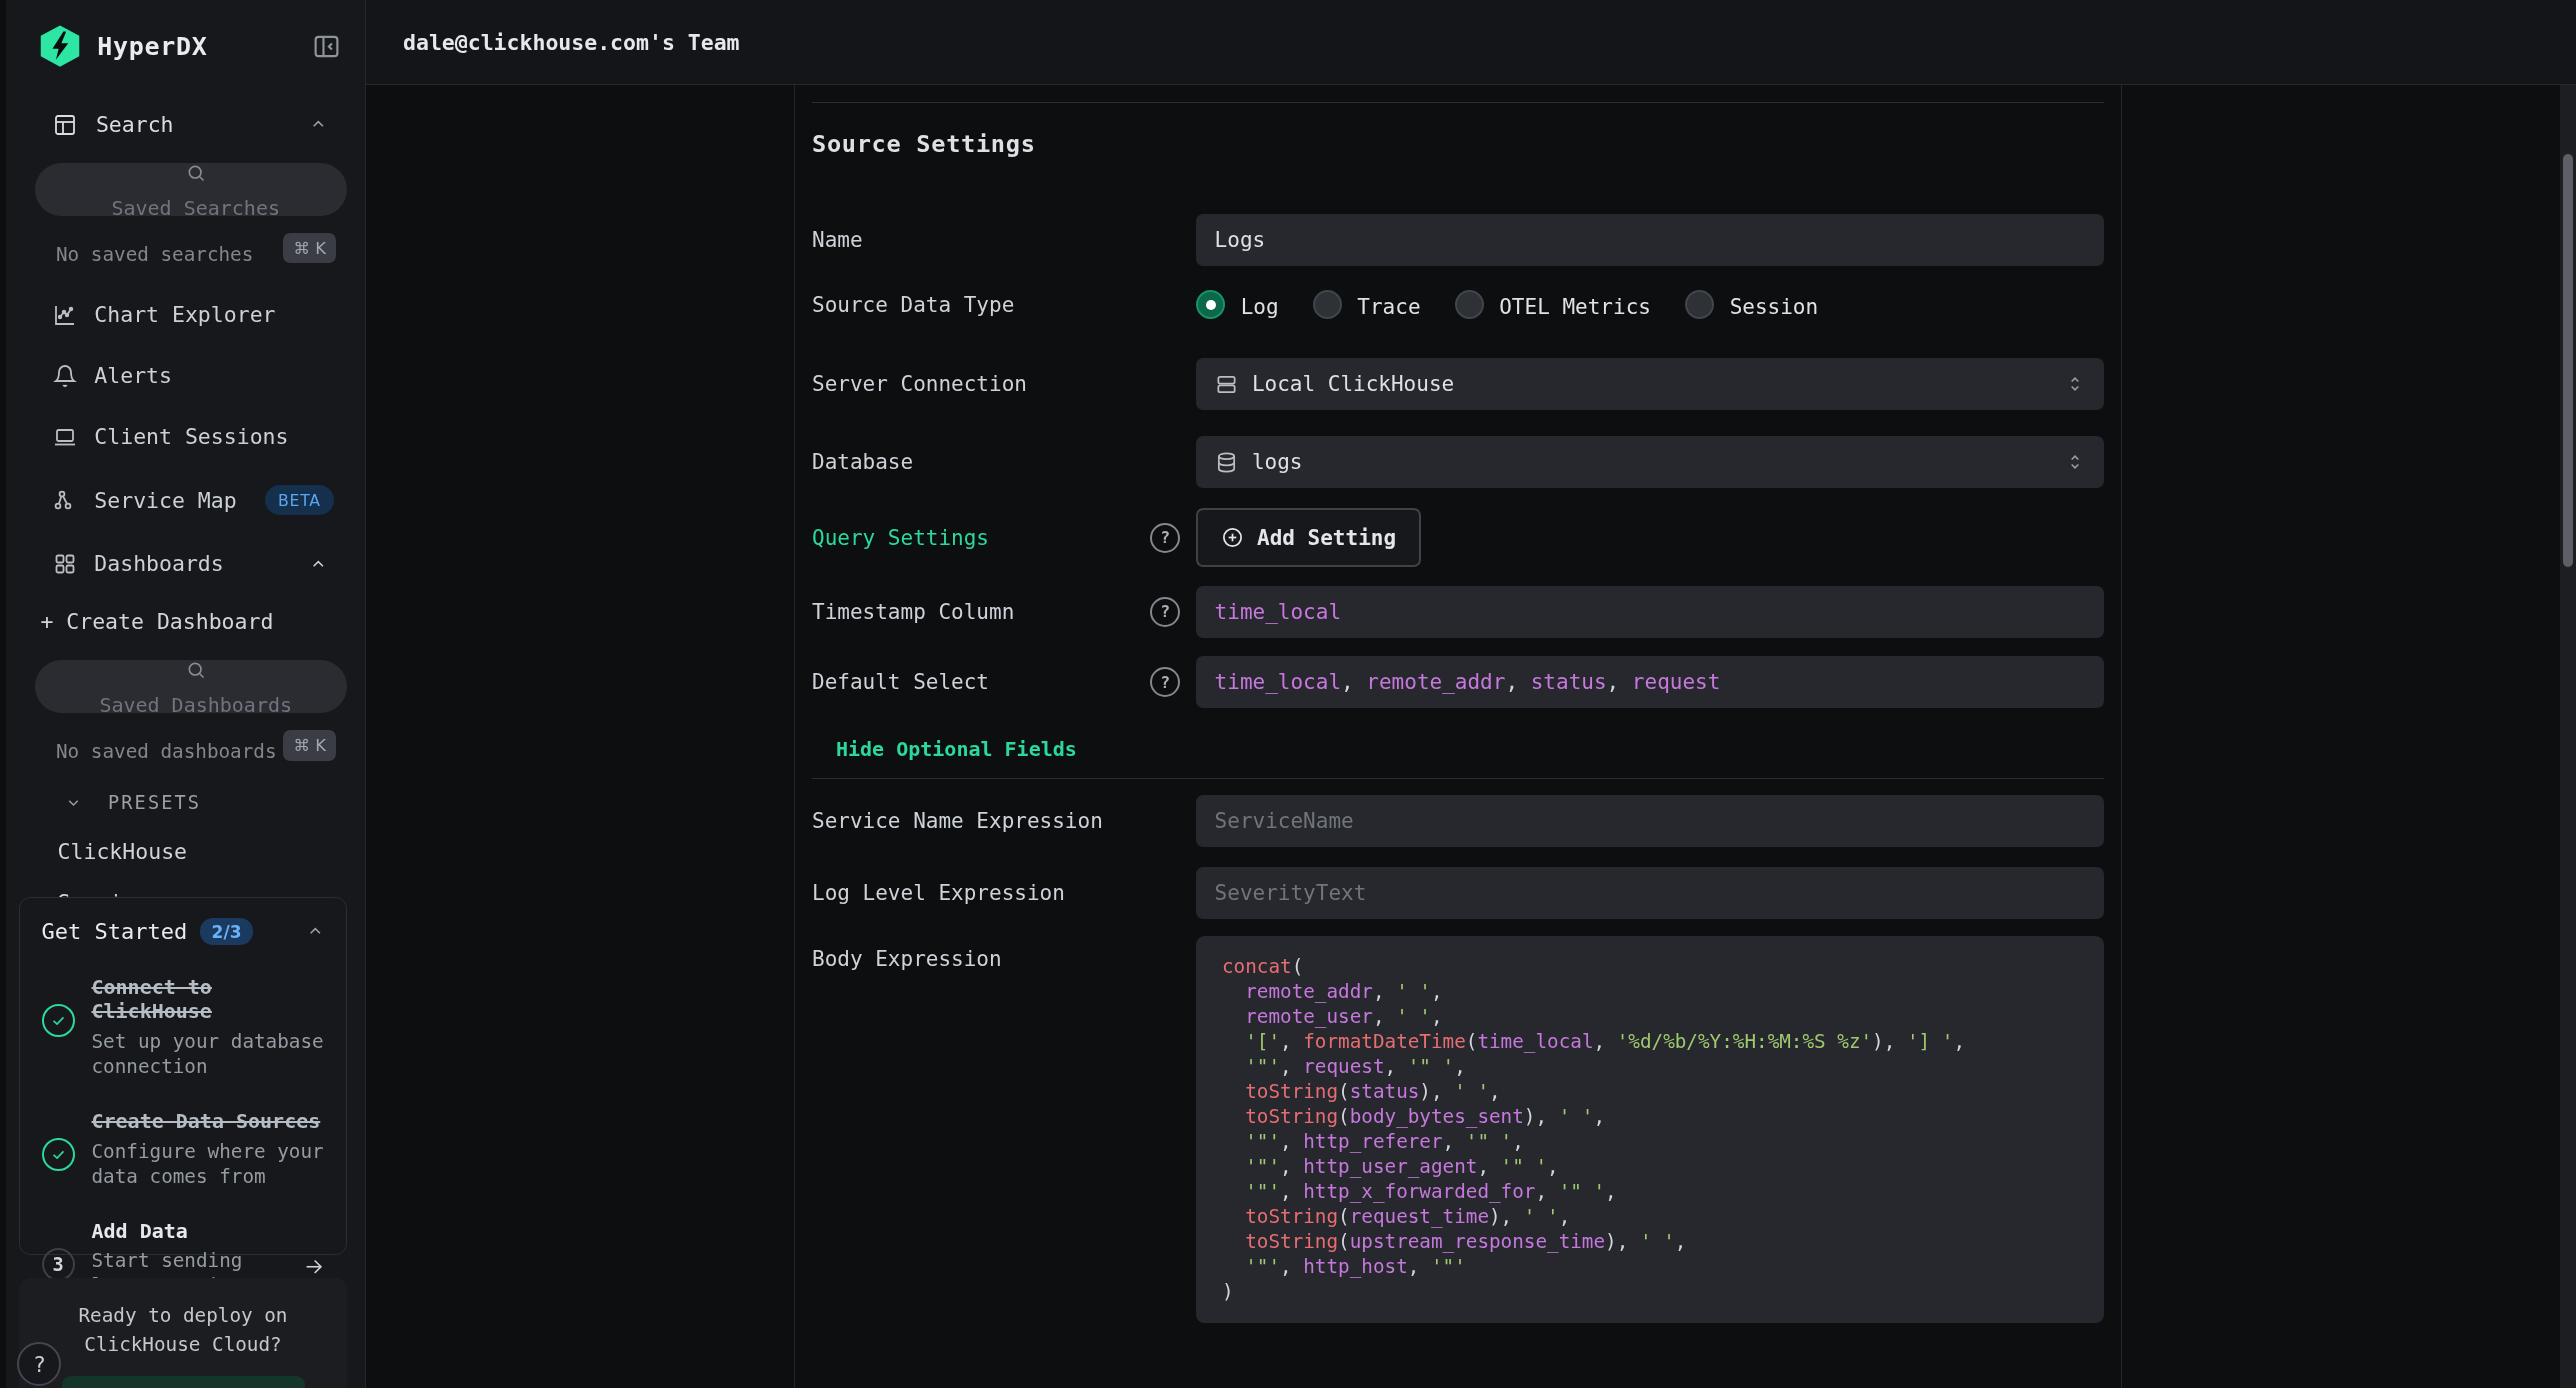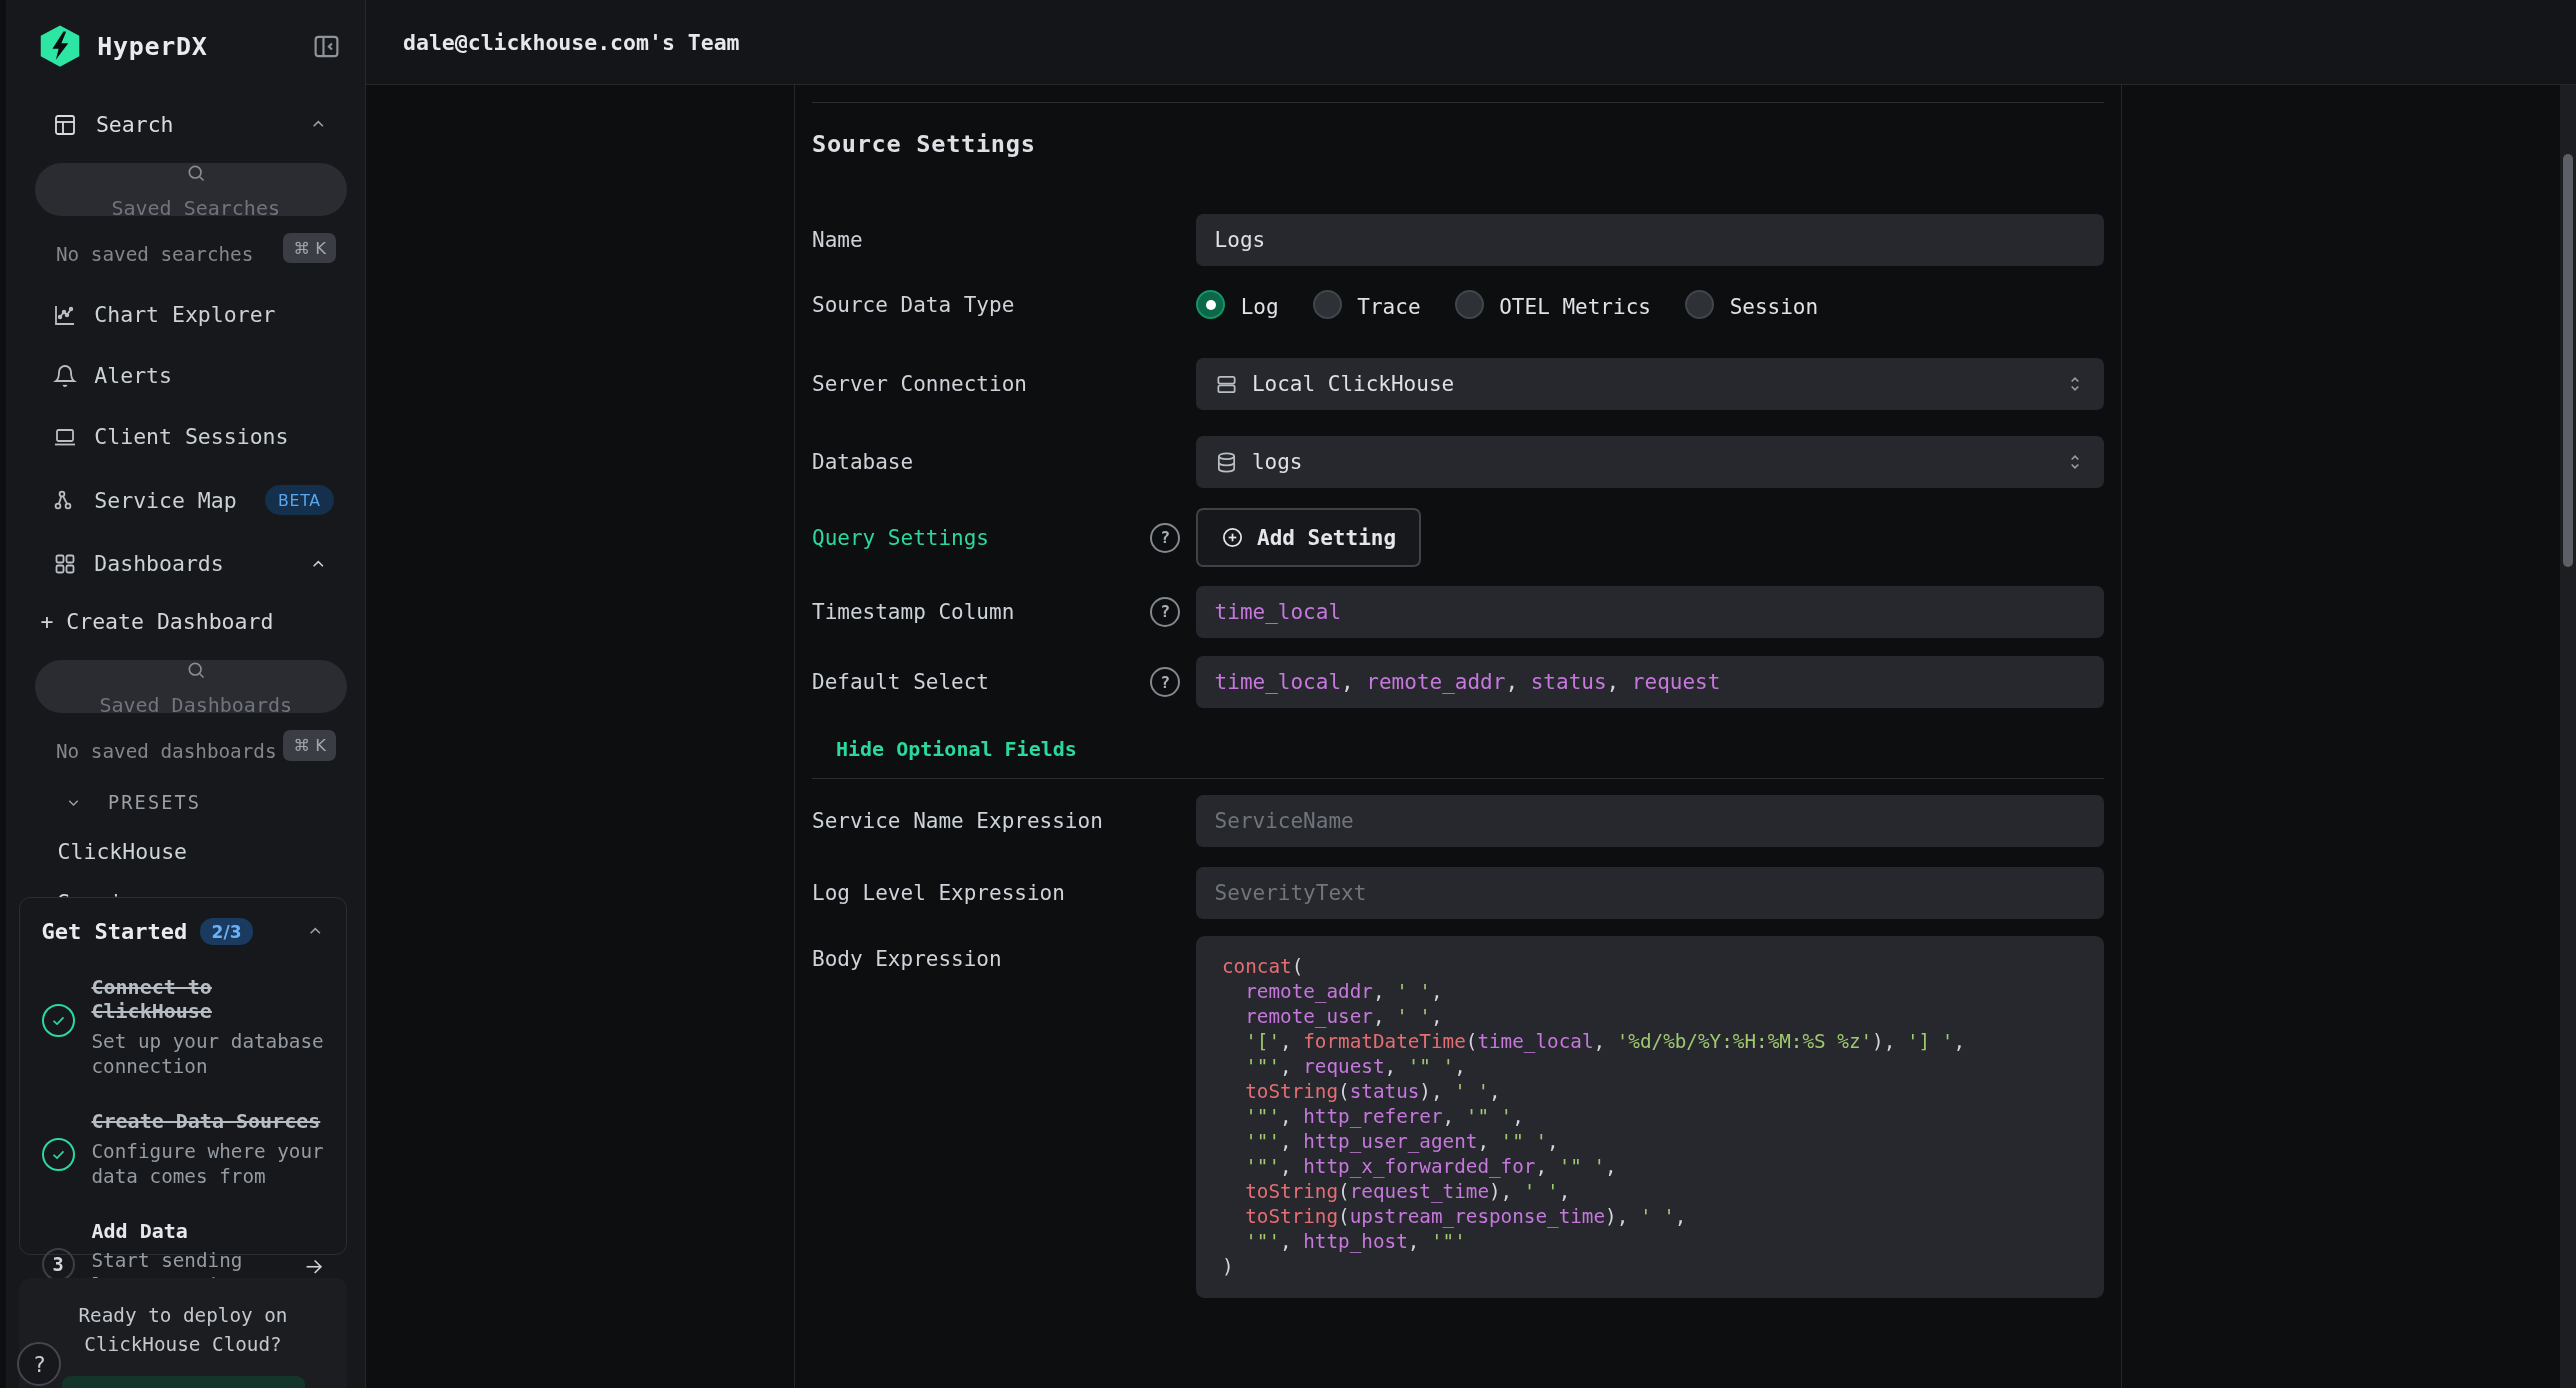--- a/index.html
+++ b/index.html
@@ -36,21 +36,21 @@
   .presets-head { display:flex; align-items:center; gap:26px; color:#9aa0a7; font-size:18.6px;
     letter-spacing:2.1px; margin:29px 0 0 26px; cursor:pointer; }
   .preset-item { color:#cfd4d9; font-size:21.5px; margin:26px 0 0 18.6px; cursor:pointer; }
   .team-row { margin:21.5px 0 0 -20px; width:328px; height:52px; background:#26282d; border-radius:8.6px;
     display:flex; align-items:center; gap:17px; padding-left:23px; color:#2ee6a4;
     font-size:21.5px; cursor:pointer; }
 
   .gs-panel { position:absolute; left:13px; top:897px; width:328px; height:358px;
     border:1.4px solid #2b2e33; border-radius:11.4px; padding:20px 21.5px; background:#16181b; }
   .gs-head { display:flex; align-items:center; }
-  .gs-title { font-size:22px; font-weight:bold; color:#e9ebee; }
+  .gs-title { font-size:22px; font-weight:normal; color:#e9ebee; }
   .gs-badge { background:#1a3a5f; color:#6cb1f7; font-size:17px; font-weight:bold; border-radius:13px;
     padding:3.6px 11.4px; margin-left:13px; font-family:"DejaVu Sans", sans-serif; }
   .gs-head .chev { margin-left:auto; color:#9aa0a7; }
   .gs-item { display:flex; gap:17px; margin-top:30px; }
   .gs-ic { flex:none; width:33px; height:33px; border-radius:50%; display:flex; align-items:center;
     justify-content:center; margin-top:29px; }
   .gs-ic.done { border:2.1px solid #2bd99c; color:#2bd99c; }
   .gs-ic.num { border:2.1px solid #3c4046; color:#d2d6db; font-size:18.6px; font-weight:bold; }
   .gs-item-title { font-size:20px; font-weight:bold; color:#e6e9ec; }
   .gs-item-title.done { color:#b6bcc3; text-decoration:line-through; text-decoration-thickness:2.1px; }
@@ -500,20 +500,21 @@
         <span>Body Expression</span>
       </div>
     <div class="fcell-input">
       <div class="codebox">
           <div class="code-line"><span class="tk-fn">concat</span><span class="tk-p">(</span></div>
           <div class="code-line"><span class="tk-p">  </span><span class="tk-id">remote_addr</span><span class="tk-p">, </span><span class="tk-str">' '</span><span class="tk-p">,</span></div>
           <div class="code-line"><span class="tk-p">  </span><span class="tk-id">remote_user</span><span class="tk-p">, </span><span class="tk-str">' '</span><span class="tk-p">,</span></div>
           <div class="code-line"><span class="tk-p">  </span><span class="tk-str">'['</span><span class="tk-p">, </span><span class="tk-fn">formatDateTime</span><span class="tk-p">(</span><span class="tk-id">time_local</span><span class="tk-p">, </span><span class="tk-str">'%d/%b/%Y:%H:%M:%S %z'</span><span class="tk-p">), </span><span class="tk-str">'] '</span><span class="tk-p">,</span></div>
           <div class="code-line"><span class="tk-p">  </span><span class="tk-str">'"'</span><span class="tk-p">, </span><span class="tk-id">request</span><span class="tk-p">, </span><span class="tk-str">'" '</span><span class="tk-p">,</span></div>
           <div class="code-line"><span class="tk-p">  </span><span class="tk-fn">toString</span><span class="tk-p">(</span><span class="tk-id">status</span><span class="tk-p">), </span><span class="tk-str">' '</span><span class="tk-p">,</span></div>
+          <div class="code-line"><span class="tk-p">  </span><span class="tk-fn">toString</span><span class="tk-p">(</span><span class="tk-id">body_bytes_sent</span><span class="tk-p">), </span><span class="tk-str">' '</span><span class="tk-p">,</span></div>
           <div class="code-line"><span class="tk-p">  </span><span class="tk-str">'"'</span><span class="tk-p">, </span><span class="tk-id">http_referer</span><span class="tk-p">, </span><span class="tk-str">'" '</span><span class="tk-p">,</span></div>
           <div class="code-line"><span class="tk-p">  </span><span class="tk-str">'"'</span><span class="tk-p">, </span><span class="tk-id">http_user_agent</span><span class="tk-p">, </span><span class="tk-str">'" '</span><span class="tk-p">,</span></div>
           <div class="code-line"><span class="tk-p">  </span><span class="tk-str">'"'</span><span class="tk-p">, </span><span class="tk-id">http_x_forwarded_for</span><span class="tk-p">, </span><span class="tk-str">'" '</span><span class="tk-p">,</span></div>
           <div class="code-line"><span class="tk-p">  </span><span class="tk-fn">toString</span><span class="tk-p">(</span><span class="tk-id">request_time</span><span class="tk-p">), </span><span class="tk-str">' '</span><span class="tk-p">,</span></div>
           <div class="code-line"><span class="tk-p">  </span><span class="tk-fn">toString</span><span class="tk-p">(</span><span class="tk-id">upstream_response_time</span><span class="tk-p">), </span><span class="tk-str">' '</span><span class="tk-p">,</span></div>
           <div class="code-line"><span class="tk-p">  </span><span class="tk-str">'"'</span><span class="tk-p">, </span><span class="tk-id">http_host</span><span class="tk-p">, </span><span class="tk-str">'"'</span></div>
           <div class="code-line"><span class="tk-p">)</span></div>
         </div>
     </div>
   </div>

